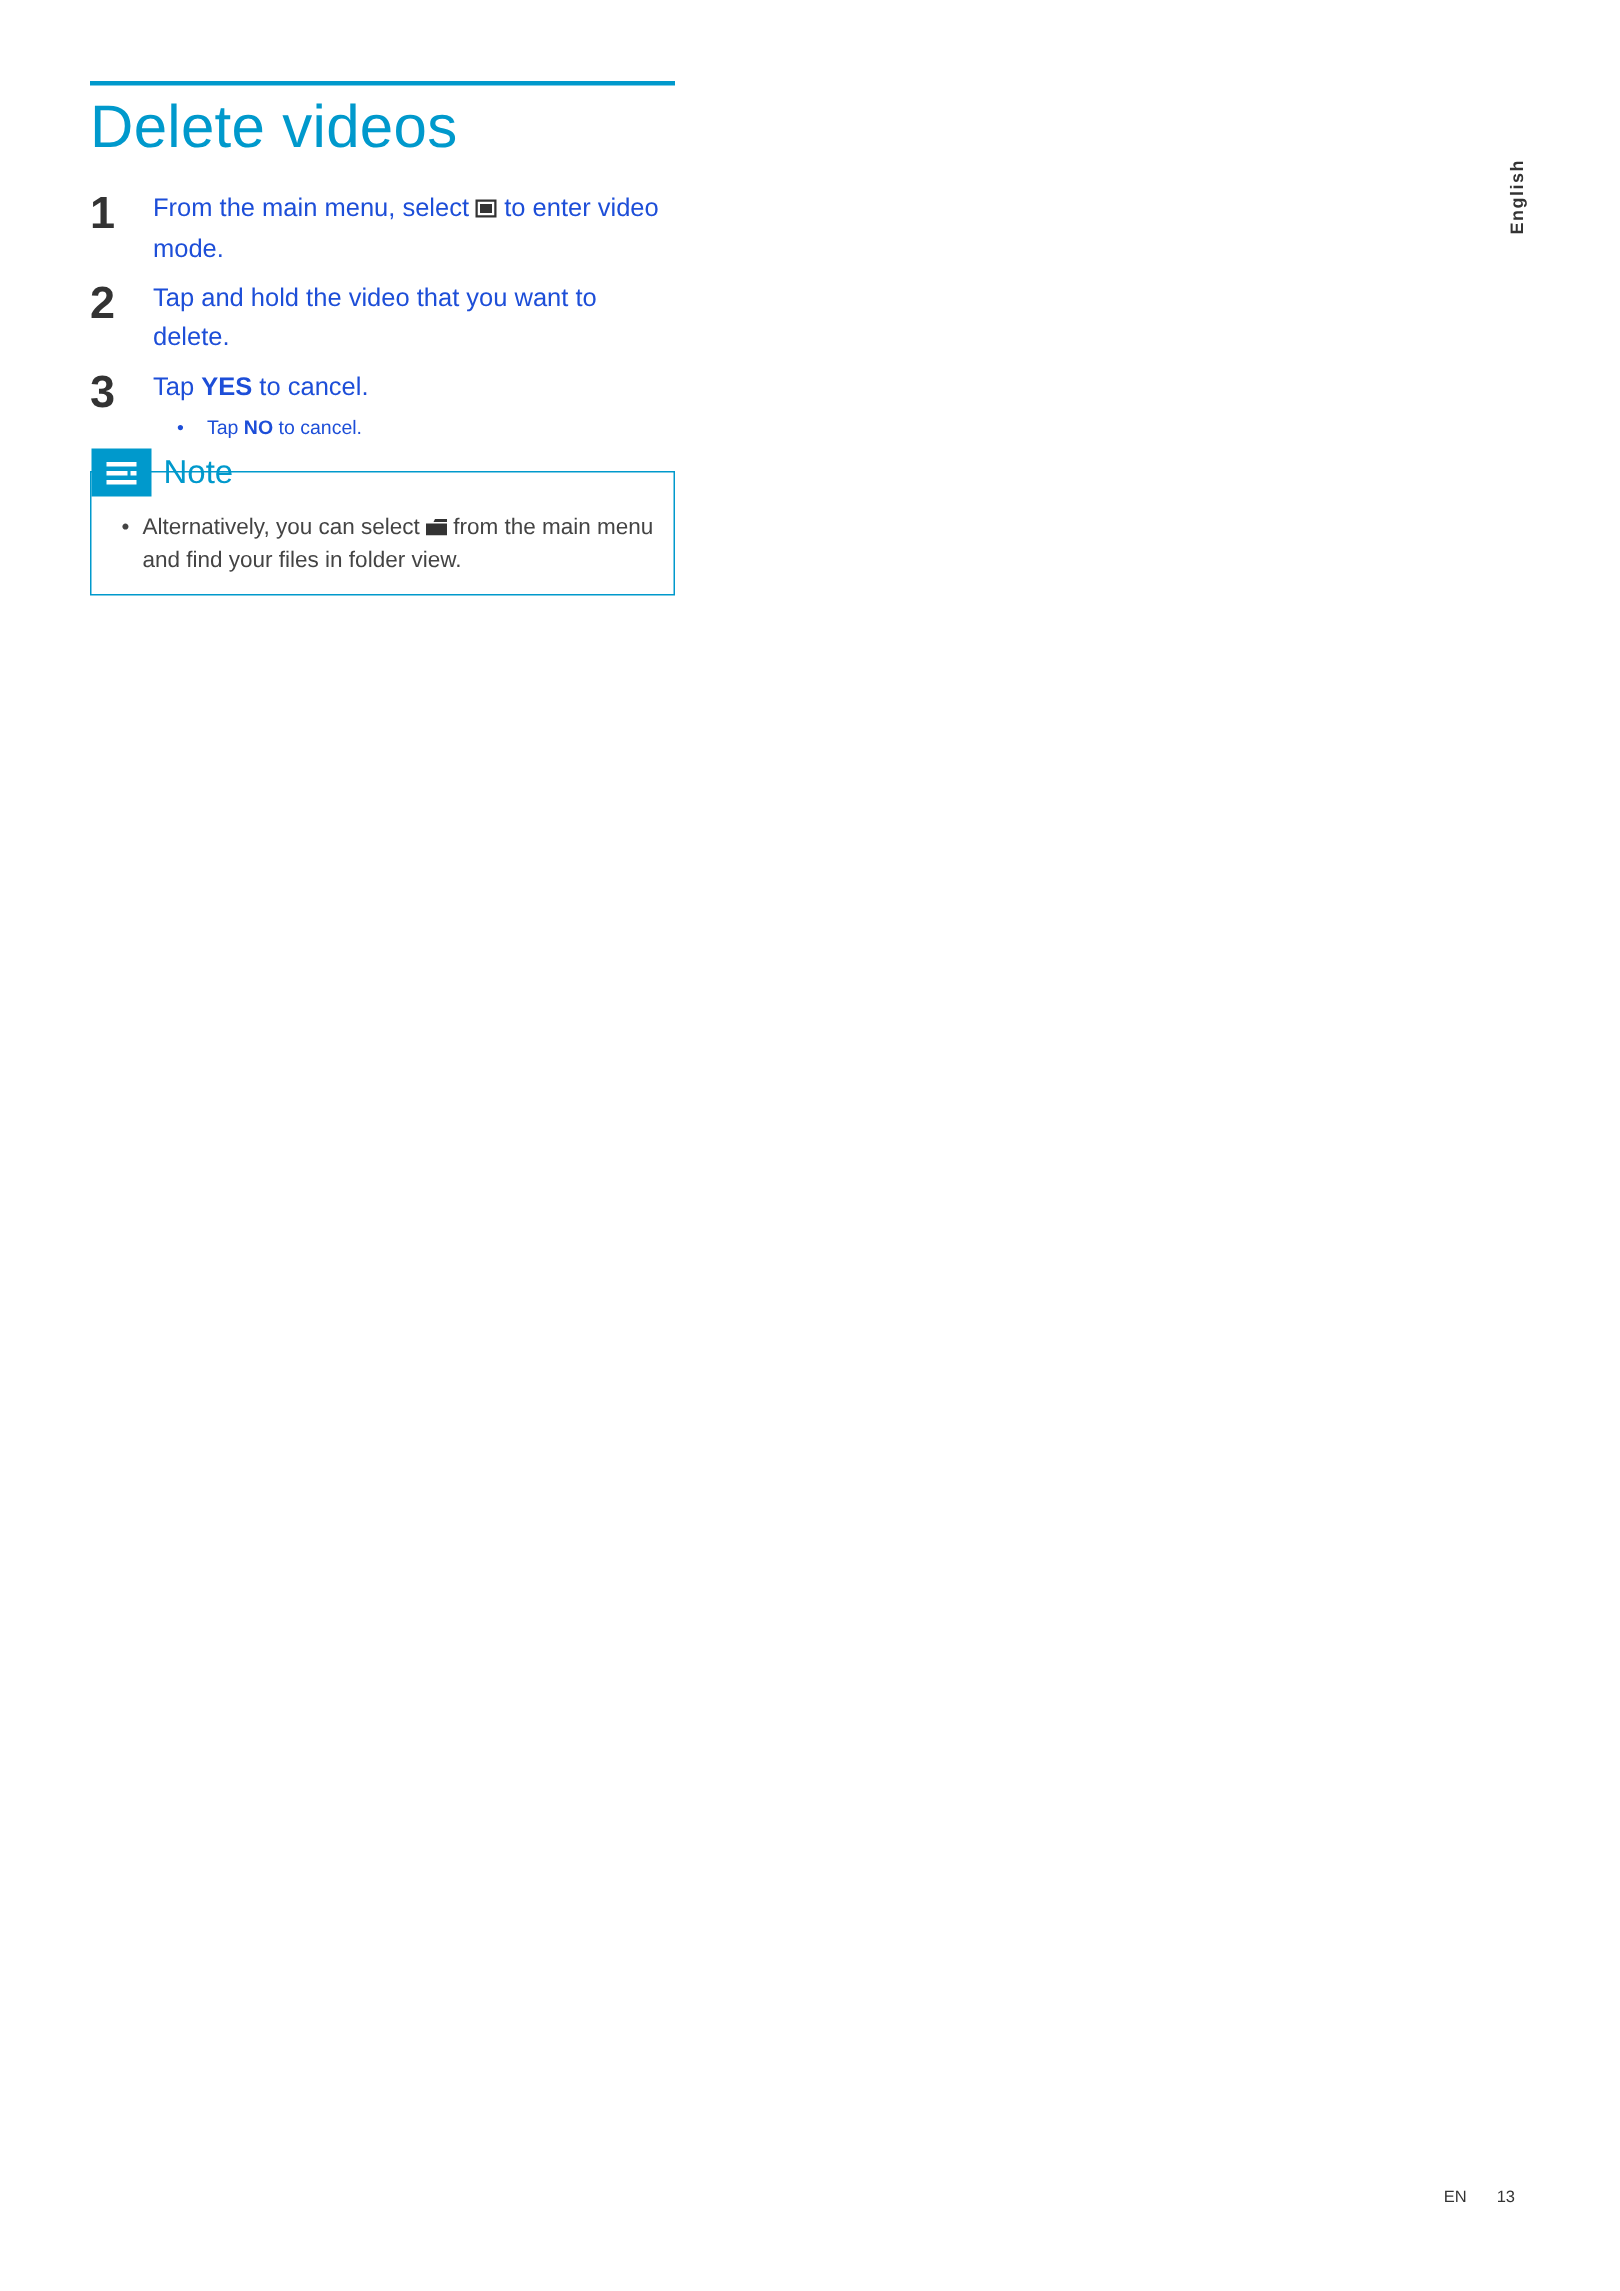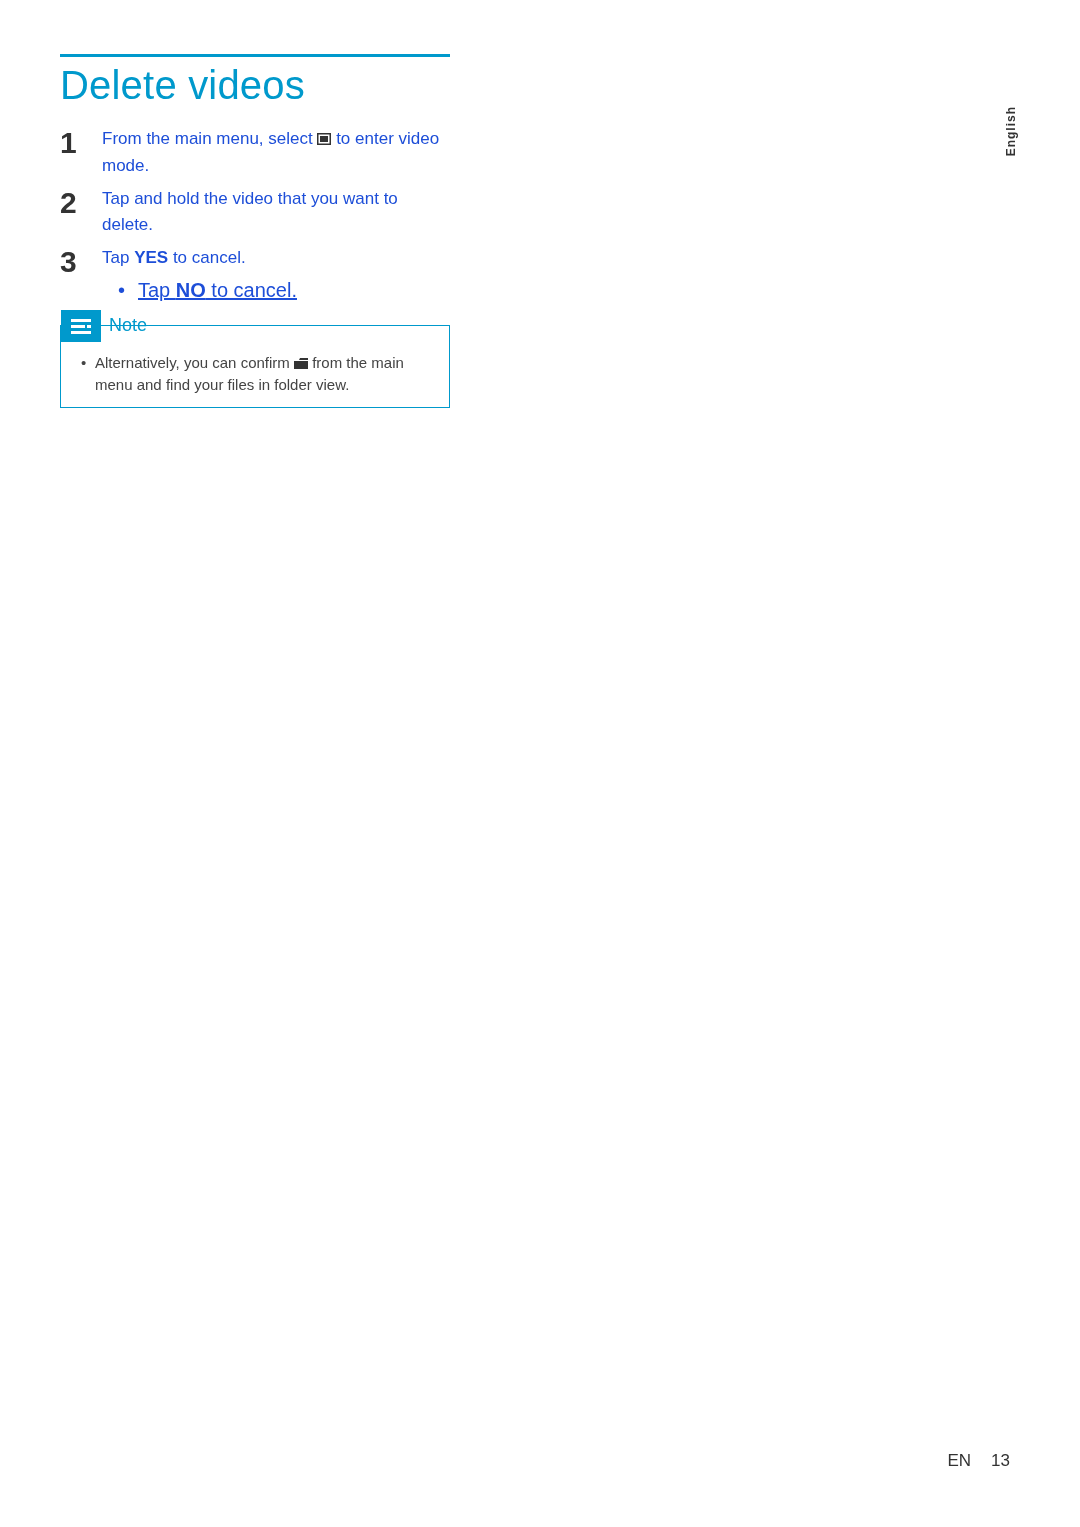--- a/index.html
+++ b/index.html
@@ -12,38 +12,38 @@
   
   .rule { border: none; border-top: 3px solid #0099cc; margin-bottom: 6px; }
   
   h2.section-title { color: #0099cc; font-weight: 300; font-size: 40px; margin-bottom: 18px; letter-spacing: 0.2px; }
   
   ol.steps { list-style: none; counter-reset: step; }
   ol.steps > li { counter-increment: step; position: relative; padding-left: 42px; margin-bottom: 8px; font-size: 17px; line-height: 1.5; color: #1d4ed8; }
   ol.steps > li::before { content: counter(step); position: absolute; left: 0; top: -6px; font-size: 30px; font-weight: 600; color: #333; font-family: 'Gill Sans', 'Gill Sans MT', sans-serif; }
   
   ul.sub { list-style: none; margin-top: 4px; }
-  ul.sub li { position: relative; padding-left: 36px; font-size: 20px; line-height: 1.5; text-decoration: underline; }
+  ul.sub li { position: relative; padding-left: 36px; font-size: 13px; line-height: 1.5; }
   ul.sub li::before { content: "•"; position: absolute; left: 16px; top: 0; }
   
   .bold { font-weight: 700; }
   
   .icon-inline { display: inline-block; vertical-align: -1px; }
   
   .note-box { border: 1px solid #0099cc; margin-top: 20px; padding: 0; }
   .note-header { display: flex; align-items: center; gap: 8px; transform: translateY(-16px); }
   .note-icon-wrap { width: 40px; height: 32px; background: #0099cc; display: flex; align-items: center; justify-content: center; }
   .note-icon-wrap svg { display: block; }
-  .note-label { color: #0099cc; font-size: 18px; font-weight: 400; }
+  .note-label { color: #0099cc; font-size: 22px; font-weight: 400; }
   .note-body { padding: 0 12px 12px 20px; margin-top: -6px; }
   .note-body ul { list-style: none; }
   .note-body li { position: relative; padding-left: 14px; font-size: 15px; line-height: 1.4; color: #444; }
   .note-body li::before { content: "•"; position: absolute; left: 0; top: 0; }
   
-  .page-footer { position: absolute; bottom: 56px; right: 70px; font-size: 17px; color: #333; margin-left: 39px; }
+  .page-footer { position: absolute; bottom: 56px; right: 70px; font-size: 11px; color: #333; margin-left: 39px; }
   .page-footer .lang { font-weight: 400; margin-right: 20px; }
   .page-footer .num { font-weight: 300; }
 </style>
 </head>
 <body>
 
 <div class="page">
 
   <div class="side-tab">English</div>
 
@@ -79,21 +79,21 @@
             <rect x="2" y="8" width="14" height="3" fill="#fff"></rect>
             <rect x="18" y="8" width="4" height="3" fill="#fff"></rect>
             <rect x="2" y="14" width="20" height="3" fill="#fff"></rect>
           </svg>
         </div>
         <span class="note-label">Note</span>
       </div>
       <div class="note-body">
         <ul>
           <li>
-            <span>Alternatively, you can confirm </span><span class="icon-inline"><svg width="14" height="11" viewBox="0 0 14 11">
+            <span>Alternatively, you can select </span><span class="icon-inline"><svg width="14" height="11" viewBox="0 0 14 11">
                   <path d="M0 2 L5 2 L6 0 L14 0 L14 2 L0 2 Z M0 3 L14 3 L14 11 L0 11 Z" fill="#333"></path>
                 </svg></span><span> from the main menu and find your files in folder view.</span>
           </li>
         </ul>
       </div>
     </div>
   </div>
 
   <div class="page-footer">
     <span class="lang">EN</span><span class="num">13</span>

